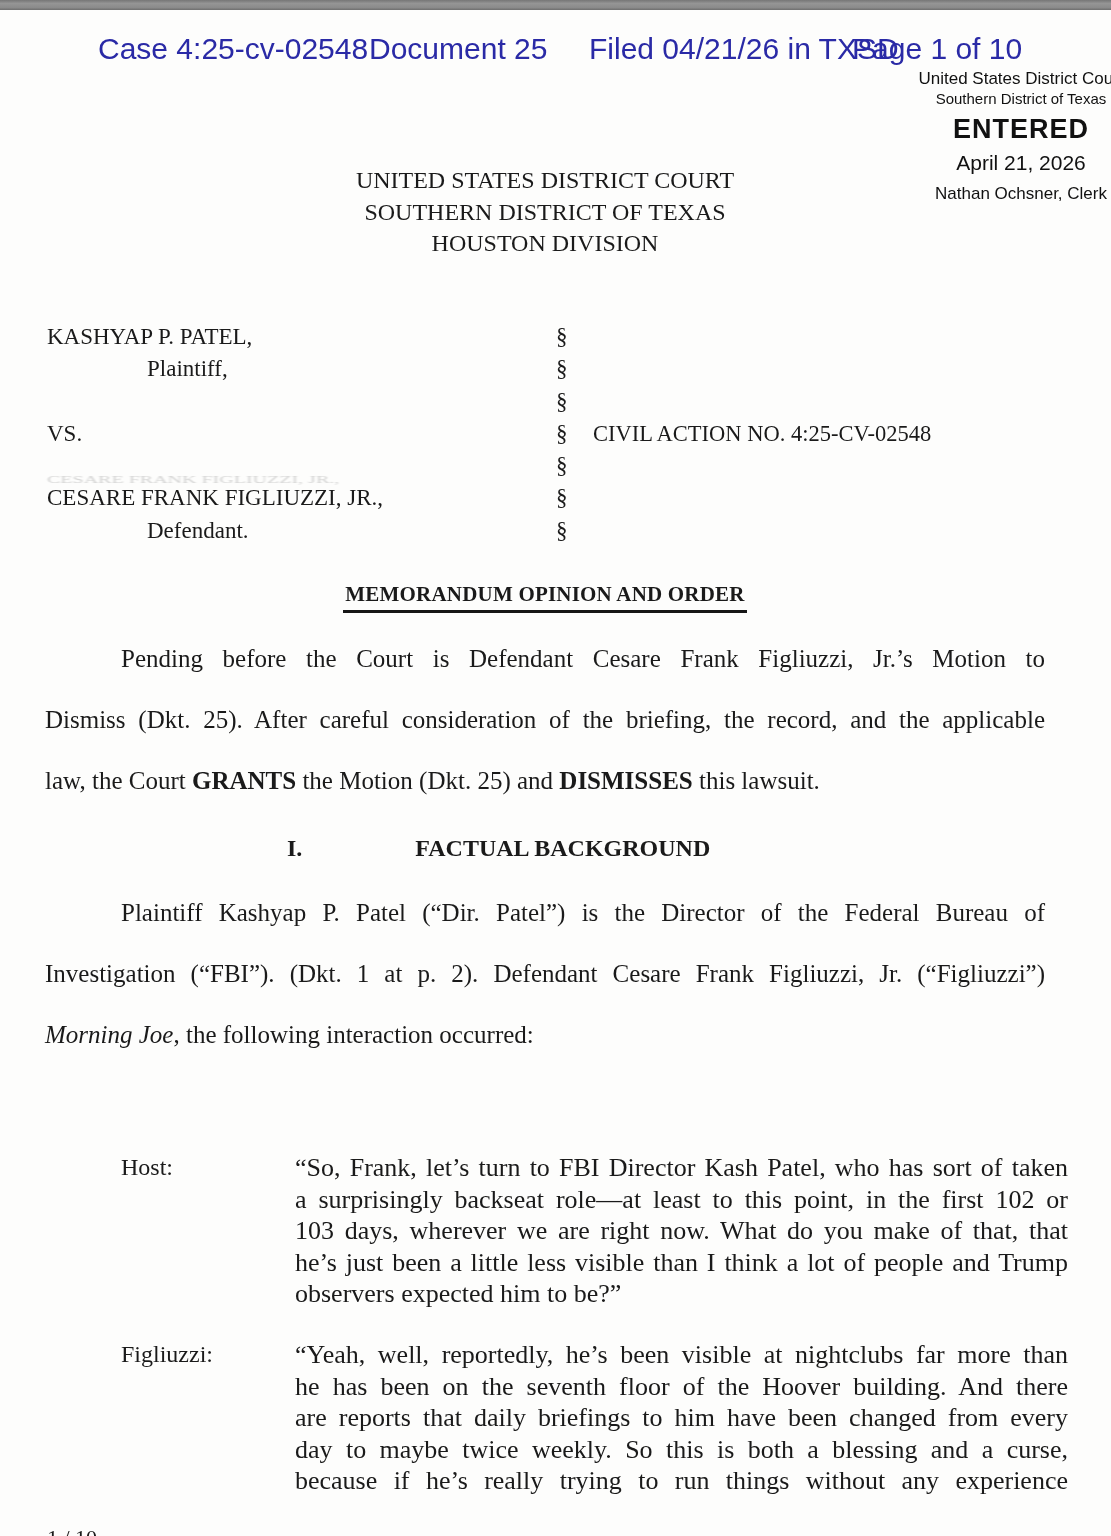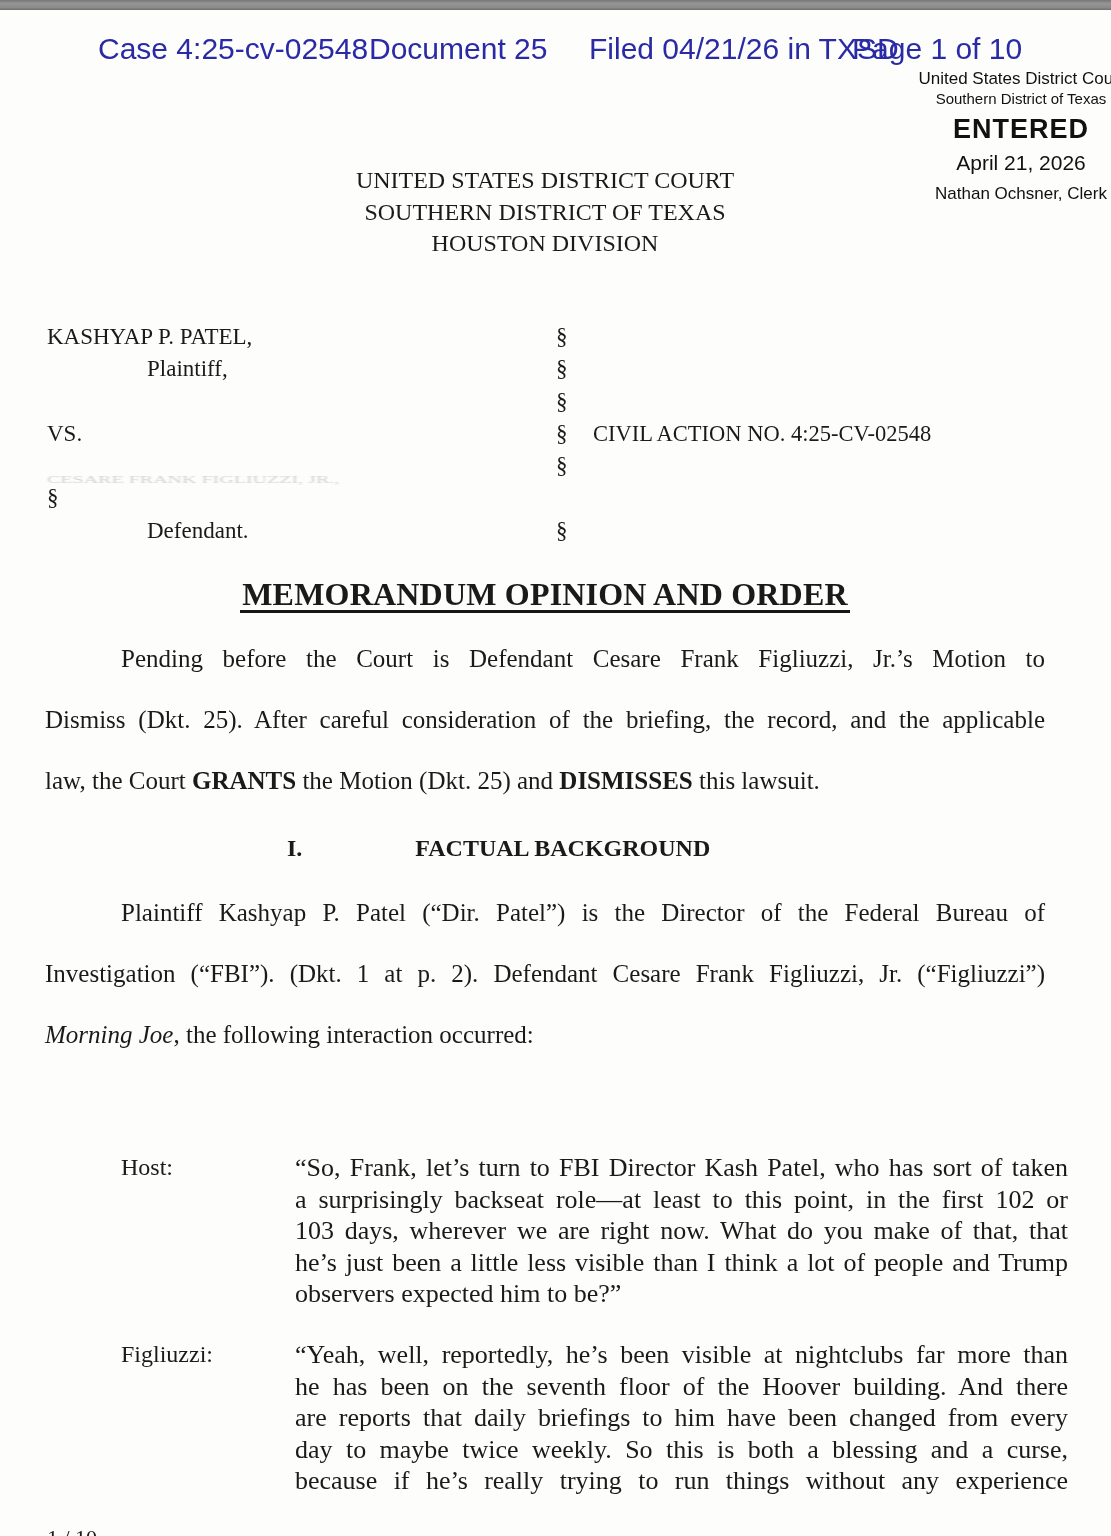--- a/index.html
+++ b/index.html
@@ -45,21 +45,21 @@
   .cap-left.ind{padding-left:100px;}
   .cap-sym{text-align:left;}
   .cap-right{white-space:nowrap;font-size:22.5px;}
 
   
   .artifact{position:absolute;top:473px;left:47px;font-size:20px;color:#8f8f8f;
     opacity:.38;filter:blur(1.3px);transform:scaleY(.55);transform-origin:top left;white-space:nowrap;}
 
   
   .order-title-wrap{position:absolute;top:579px;left:0;width:1090px;text-align:center;}
-  .order-title{display:inline-block;font-size:32px;font-weight:bold;line-height:30px;
+  .order-title{display:inline-block;font-size:21px;font-weight:bold;line-height:30px;
     letter-spacing:.2px;border-bottom:3px solid #161616;padding:0 2px 1px 2px;white-space:nowrap;}
 
   
   .para{position:absolute;left:45px;width:1000px;font-size:25px;}
   .para .line{height:61.2px;line-height:28px;white-space:nowrap;}
   .line.ind{text-indent:76px;}
   .line.j{text-align:justify;text-align-last:justify;}
 
   
   .sec-heading{position:absolute;top:833px;left:287px;display:flex;gap:113px;
@@ -118,20 +118,21 @@
       <div class="cap-left">VS.</div>
       <div class="cap-sym">§</div>
       <div class="cap-right">CIVIL ACTION NO. 4:25-CV-02548</div>
     </div>
     <div class="cap-row">
       <div class="cap-left"></div>
       <div class="cap-sym">§</div>
       <div class="cap-right"></div>
     </div>
     <div class="cap-row">
+      <div class="cap-left">CESARE FRANK FIGLIUZZI, JR.,</div>
       <div class="cap-sym">§</div>
       <div class="cap-right"></div>
     </div>
     <div class="cap-row">
       <div class="cap-left ind">Defendant.</div>
       <div class="cap-sym">§</div>
       <div class="cap-right"></div>
     </div>
   </div>
 

